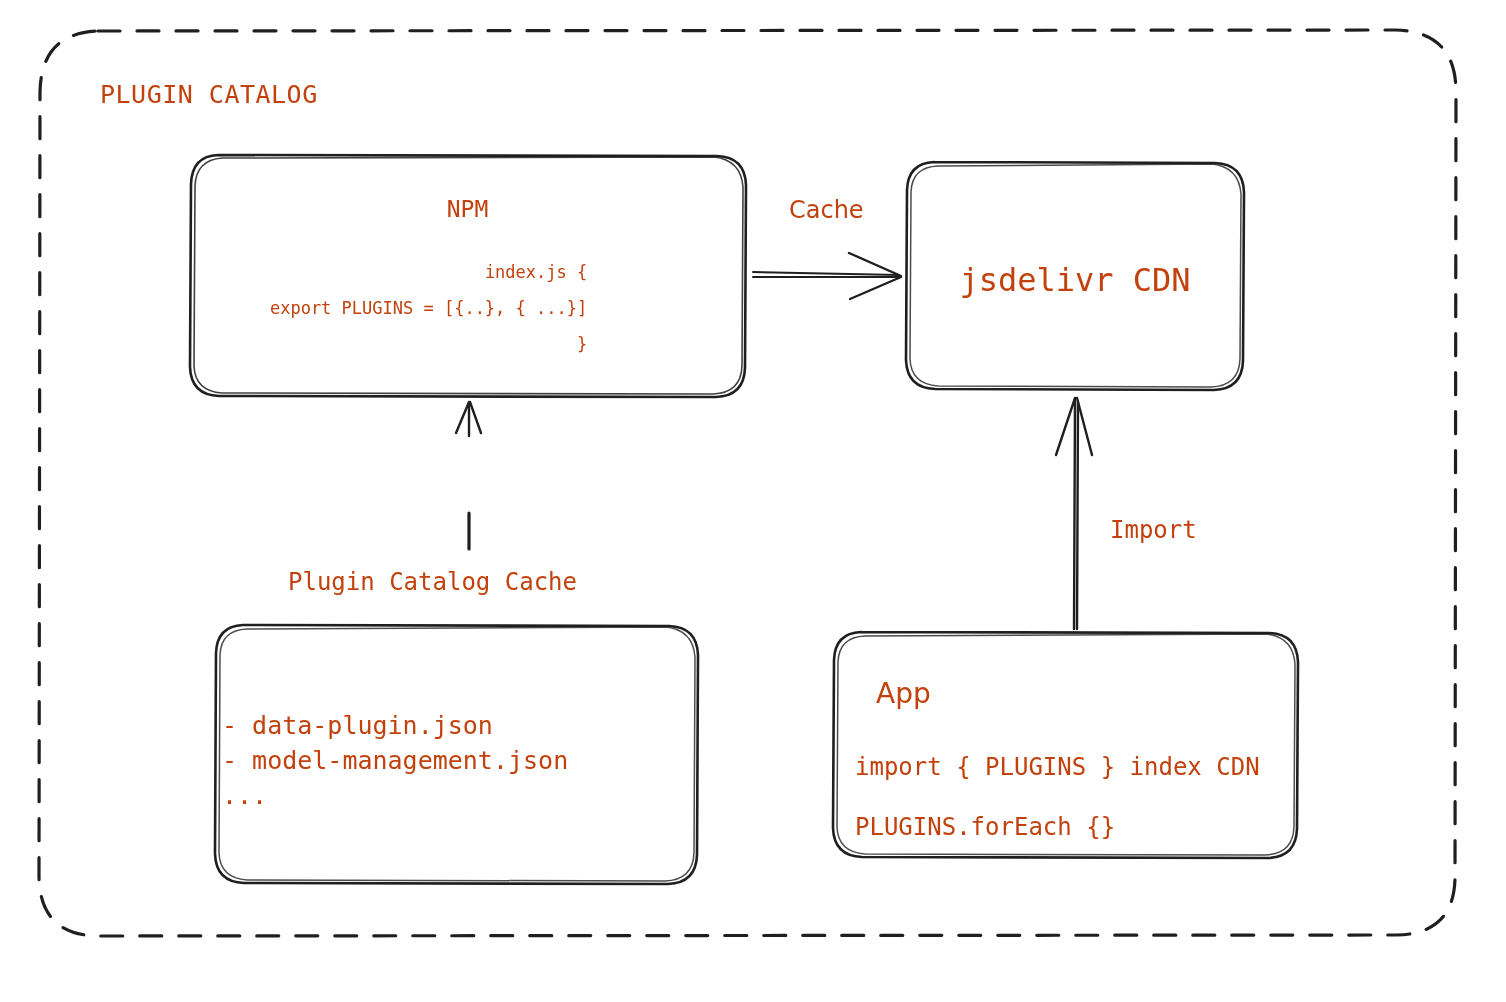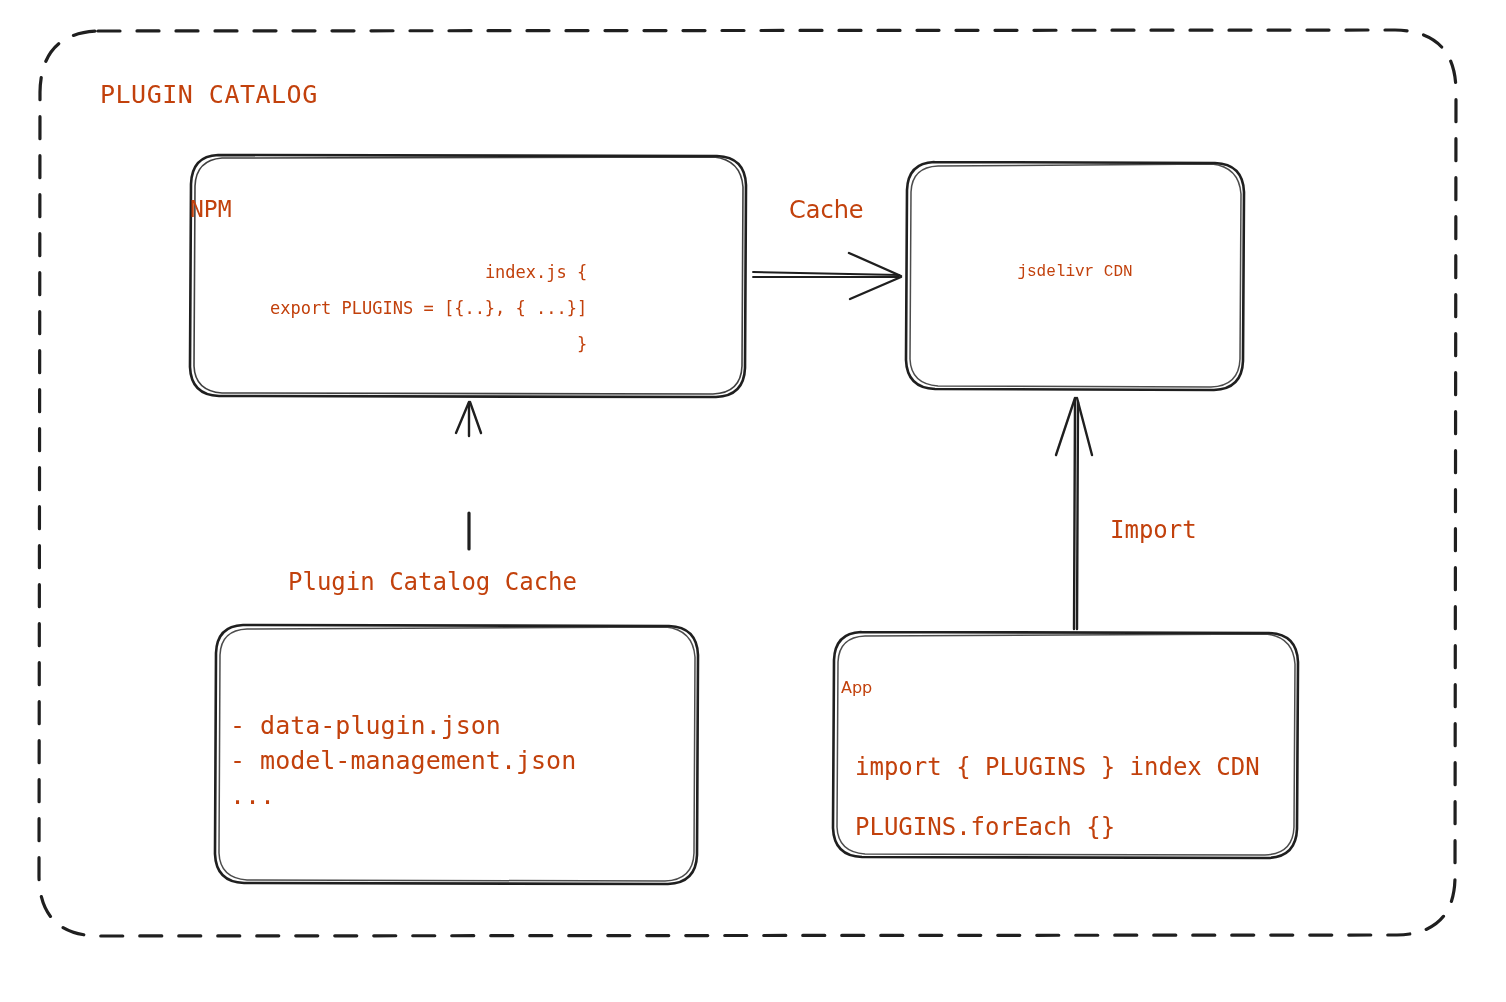--- a/index.html
+++ b/index.html
@@ -40,36 +40,36 @@
   .t-group-title {
     left: 100px;
     top: 82px;
     font-size: 25px;
     letter-spacing: 0.5px;
   }
   .t-npm-title {
     left: 190px;
     top: 198px;
     width: 555px;
+    text-align: center;
     font-size: 23px;
   }
   .t-npm-code {
     left: 229px;
     top: 254px;
     font-size: 17px;
     line-height: 36px;
     text-align: right;
   }
   .t-cdn-title {
     left: 907px;
     top: 264px;
     width: 336px;
     text-align: center;
-    font-size: 16px;
-    font-family: Liberation Mono, monospace;
+    font-size: 32px;
   }
   .t-cache {
     left: 789px;
     top: 198px;
     font-size: 24px;
   }
   .t-webpack {
     left: 372px;
     top: 447px;
     font-size: 24px;
@@ -79,26 +79,25 @@
   .t-repo-title {
     left: 288px;
     top: 570px;
     font-size: 24px;
   }
   .t-repo-list {
     left: 222px;
     top: 708px;
     font-size: 25px;
     line-height: 35px;
-    padding-left: 8px;
   }
   .t-app-title {
-    left: 841px;
+    left: 876px;
     top: 680px;
-    font-size: 16px;
+    font-size: 28px;
   }
   .t-app-code {
     left: 855px;
     top: 737px;
     font-size: 24px;
     line-height: 60px;
   }
   .t-import {
     left: 1110px;
     top: 518px;

